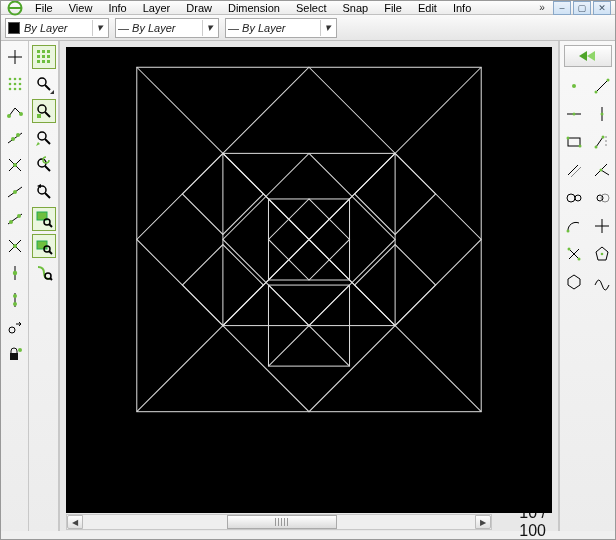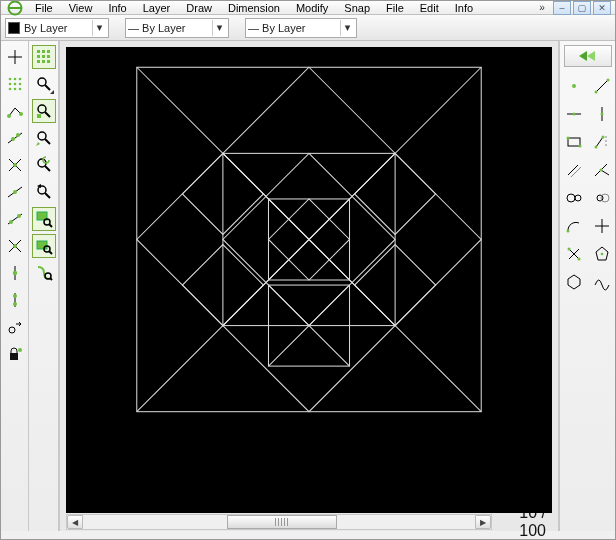--- a/index.html
+++ b/index.html
@@ -44,21 +44,22 @@
     font-size: 9px; color: #456;
   }
   
   .properties-bar {
     display: flex;
     align-items: center;
     height: 26px;
     background: linear-gradient(#fafafa,#e6e6e6);
     border-bottom: 1px solid #c0c0c0;
     padding: 0 4px;
-    gap: 16px;
+    gap: 6px;
+    font-style: italic;
   }
   .combo {
     display: flex;
     align-items: center;
     height: 20px;
     border: 1px solid #aaa;
     background: #fff;
     padding: 0 2px;
     font-size: 11px;
   }
@@ -180,21 +181,21 @@
         <circle cx="8" cy="8" r="6.5" fill="none" stroke="#4fa52a" stroke-width="2"></circle>
         <line x1="1" y1="8" x2="15" y2="8" stroke="#4fa52a" stroke-width="2"></line>
       </svg>
   </span>
   <span class="menu-item">File</span>
   <span class="menu-item">View</span>
   <span class="menu-item">Info</span>
   <span class="menu-item">Layer</span>
   <span class="menu-item">Draw</span>
   <span class="menu-item">Dimension</span>
-  <span class="menu-item">Modify</span>
+  <span class="menu-item">Select</span>
   <span class="menu-item">Snap</span>
   <span class="menu-item">File</span>
   <span class="menu-item">Edit</span>
   <span class="menu-item">Info</span>
   <span class="menubar-spacer"></span>
   <span class="chevron-right">»</span>
   <div class="window-controls">
     <div class="win-btn">–</div>
     <div class="win-btn">▢</div>
     <div class="win-btn">✕</div>

